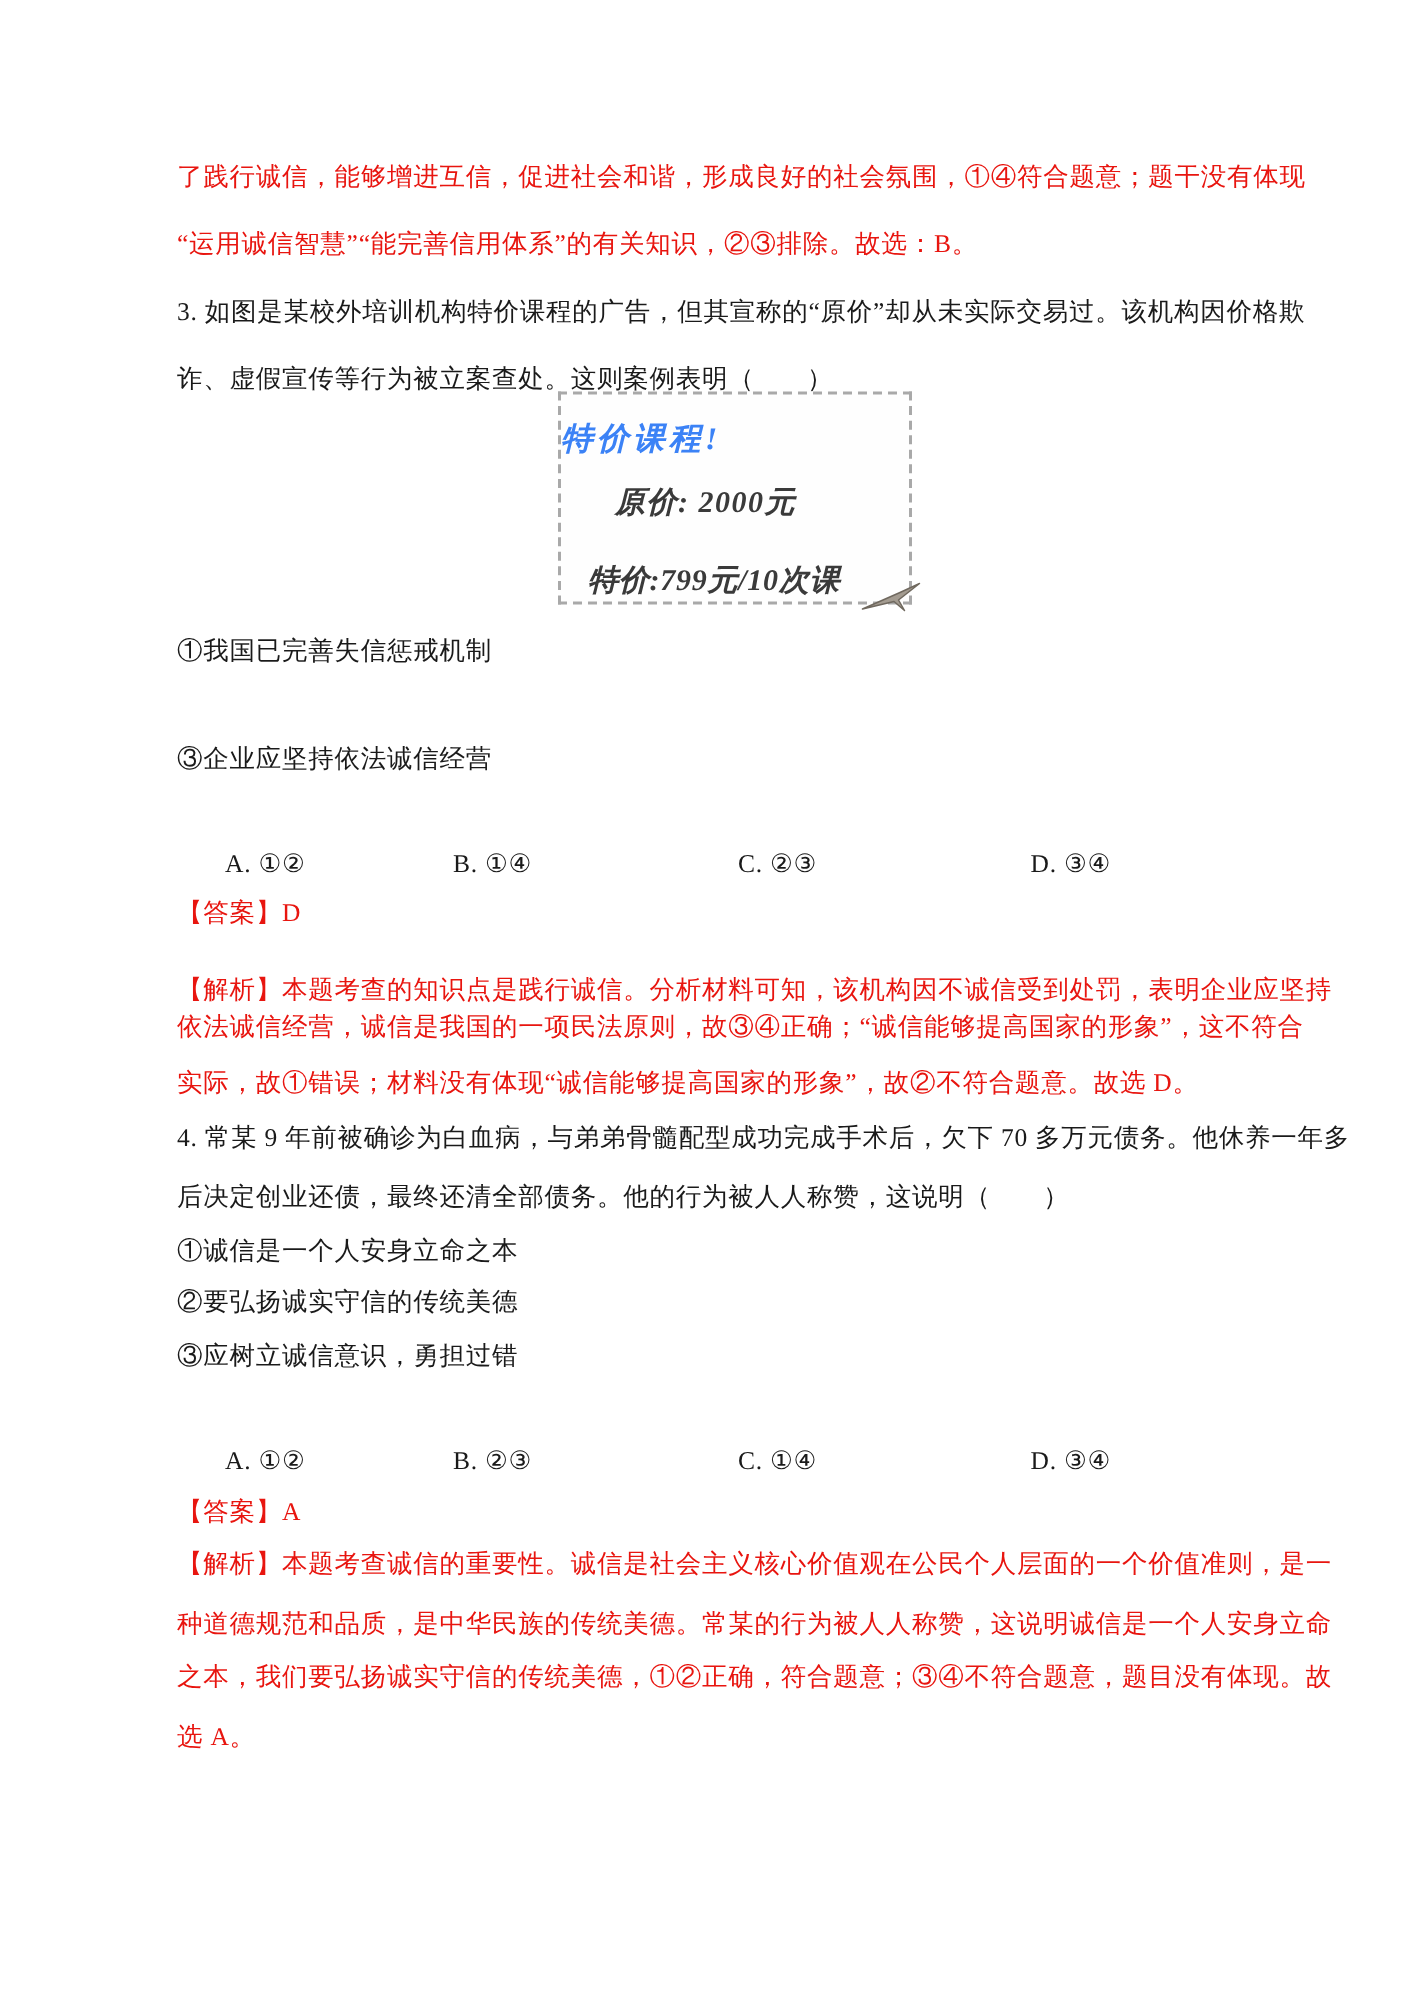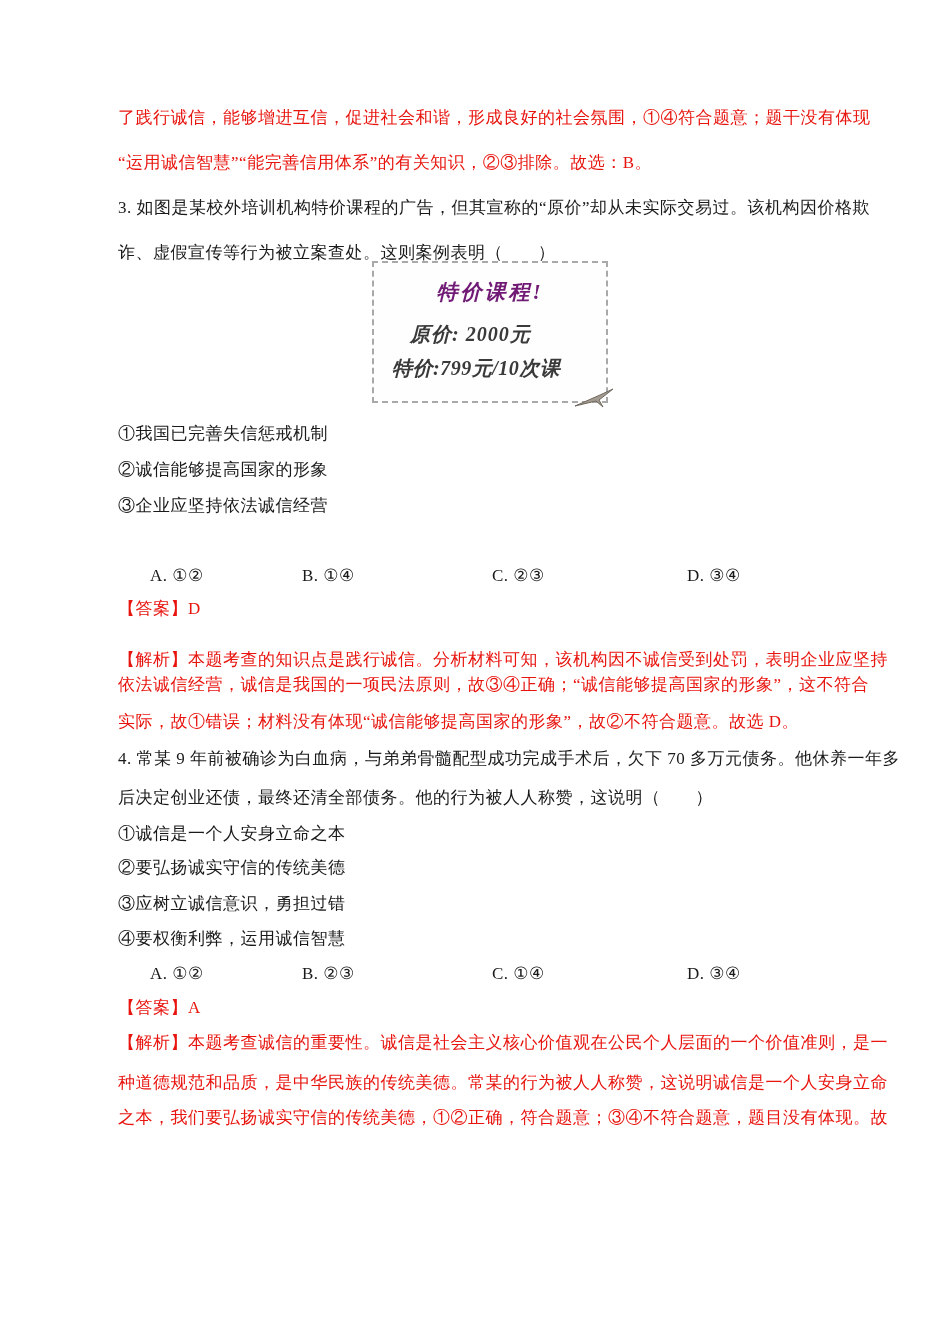--- a/index.html
+++ b/index.html
@@ -41,37 +41,36 @@
     left: 372px;
     top: 261px;
     width: 236px;
     height: 142px;
     border: 2px dashed #a9a9a9;
     background: #fefefe;
     box-sizing: border-box;
   }
   .ad-title {
     margin-top: 15px;
-    text-align: center;
     font-size: 21px;
     font-weight: 600;
-    color: #701a75;
+    color: #3b82f6;
     letter-spacing: 3px;
     font-style: italic;
   }
   .ad-row1 {
     margin: 15px 0 0 36px;
     font-size: 20px;
     font-weight: 600;
     color: #3a3a3a;
     letter-spacing: 1px;
     font-style: italic;
   }
   .ad-row2 {
-    margin: 7px 0 0 18px;
+    margin: 25px 0 0 18px;
     font-size: 20px;
     font-weight: 600;
     color: #3a3a3a;
     letter-spacing: 0.5px;
     font-style: italic;
   }
   .plane {
     position: absolute;
     right: -10px;
     bottom: -9px;
@@ -91,48 +90,47 @@
   <div class="ad-box">
     <div class="ad-title">特价课程!</div>
     <div class="ad-row1">原价: 2000元</div>
     <div class="ad-row2">特价:799元/10次课</div>
     <svg class="plane" width="44" height="24" viewBox="0 0 44 24">
       <path d="M3 20 L28 9 L41 3 L27 14 L31 21 L24 15 Z" fill="#a39b90" stroke="#6f685e" stroke-width="1" stroke-linejoin="round"></path>
     </svg>
   </div>
 
   <div class="line" style="top:422px">①我国已完善失信惩戒机制</div>
-  <div class="line" style="top:458px">②诚信能够提高国家的形象</div>
   <div class="line" style="top:494px">③企业应坚持依法诚信经营</div>
 
   <div class="choices" style="top:564px">
     <span class="choice" style="left:0px">A. ①②</span>
     <span class="choice" style="left:152px">B. ①④</span>
     <span class="choice" style="left:342px">C. ②③</span>
     <span class="choice" style="left:537px">D. ③④</span>
   </div>
 
   <div class="line red" style="top:597px">【答案】D</div>
   <div class="line red" style="top:648px">【解析】本题考查的知识点是践行诚信。分析材料可知，该机构因不诚信受到处罚，表明企业应坚持</div>
   <div class="line red" style="top:673px">依法诚信经营，诚信是我国的一项民法原则，故③④正确；“诚信能够提高国家的形象”，这不符合</div>
   <div class="line red" style="top:710px">实际，故①错误；材料没有体现“诚信能够提高国家的形象”，故②不符合题意。故选 D。</div>
 
   <div class="line" style="top:747px">4. 常某 9 年前被确诊为白血病，与弟弟骨髓配型成功完成手术后，欠下 70 多万元债务。他休养一年多</div>
   <div class="line" style="top:786px">后决定创业还债，最终还清全部债务。他的行为被人人称赞，这说明（　　）</div>
 
   <div class="line" style="top:822px">①诚信是一个人安身立命之本</div>
   <div class="line" style="top:856px">②要弘扬诚实守信的传统美德</div>
   <div class="line" style="top:892px">③应树立诚信意识，勇担过错</div>
-  <div class="line" style="top:927px">④要权衡利弊，运用诚信智慧</div>
 
   <div class="choices" style="top:962px">
     <span class="choice" style="left:0px">A. ①②</span>
     <span class="choice" style="left:152px">B. ②③</span>
     <span class="choice" style="left:342px">C. ①④</span>
     <span class="choice" style="left:537px">D. ③④</span>
   </div>
 
   <div class="line red" style="top:996px">【答案】A</div>
   <div class="line red" style="top:1031px">【解析】本题考查诚信的重要性。诚信是社会主义核心价值观在公民个人层面的一个价值准则，是一</div>
   <div class="line red" style="top:1071px">种道德规范和品质，是中华民族的传统美德。常某的行为被人人称赞，这说明诚信是一个人安身立命</div>
   <div class="line red" style="top:1106px">之本，我们要弘扬诚实守信的传统美德，①②正确，符合题意；③④不符合题意，题目没有体现。故</div>
+  <div class="line red" style="top:1146px">选 A。</div>
 
 </div>
 
 </body></html>

